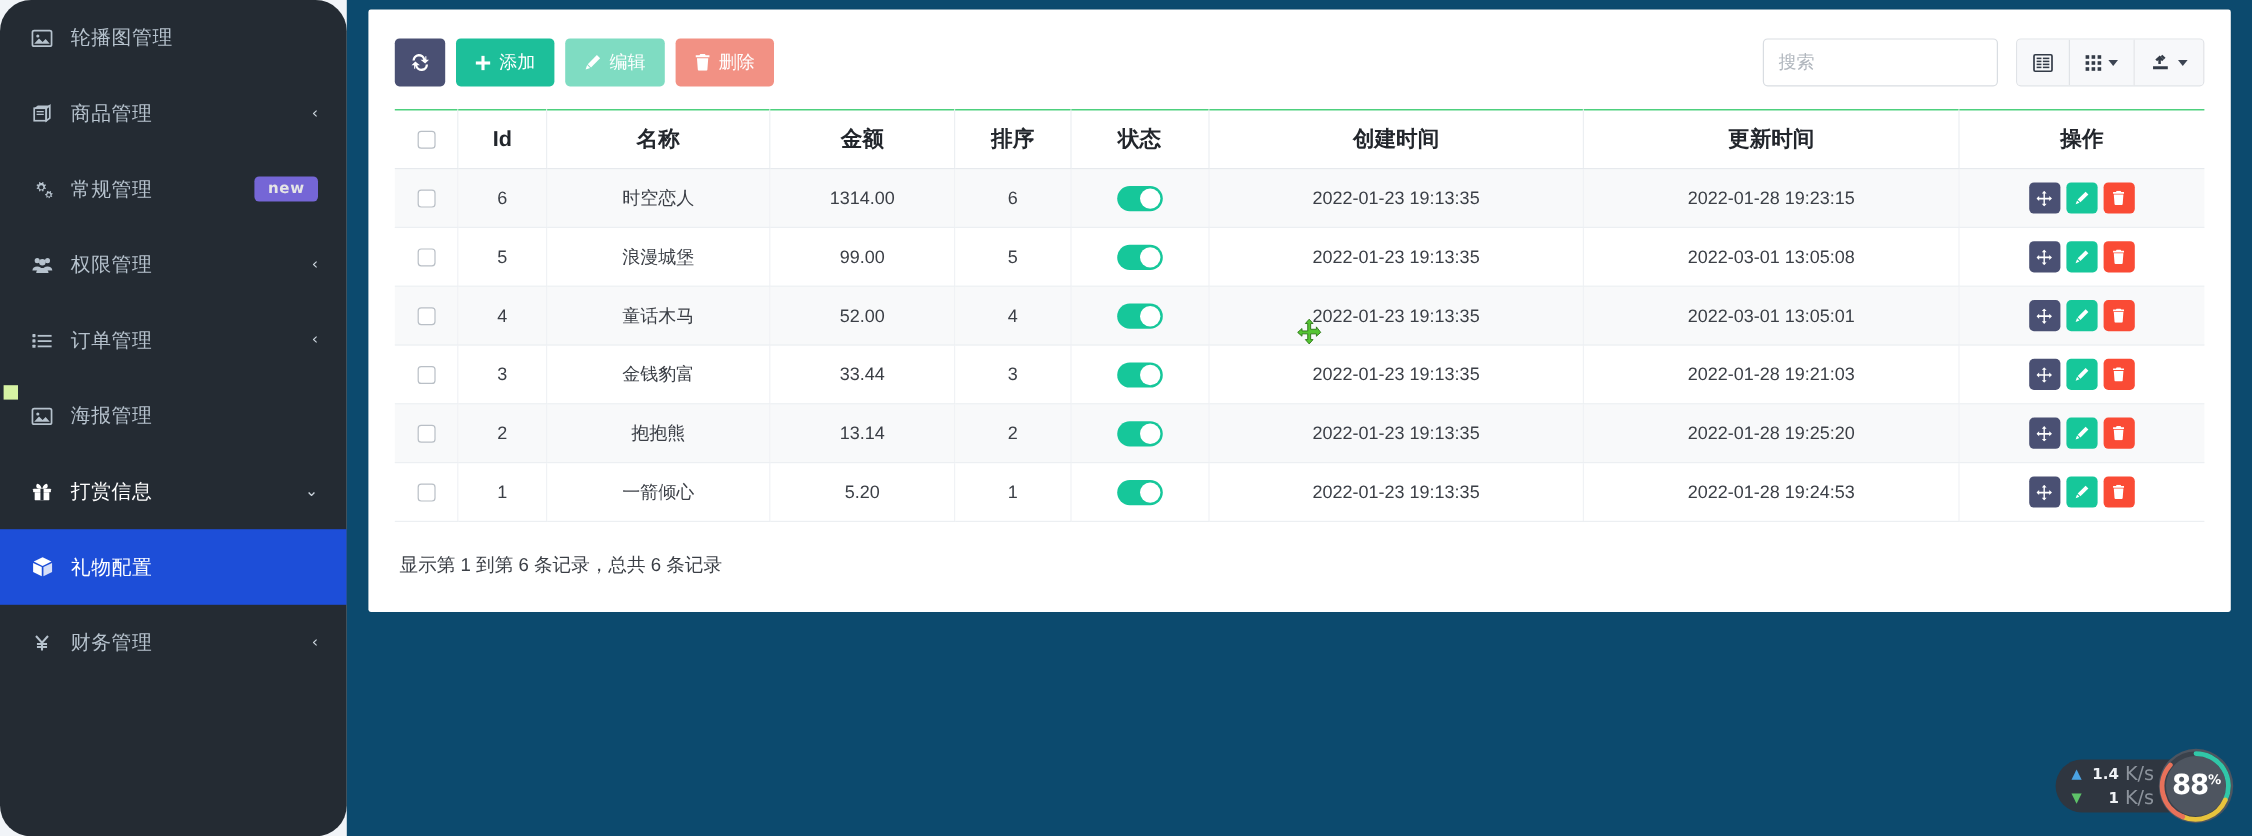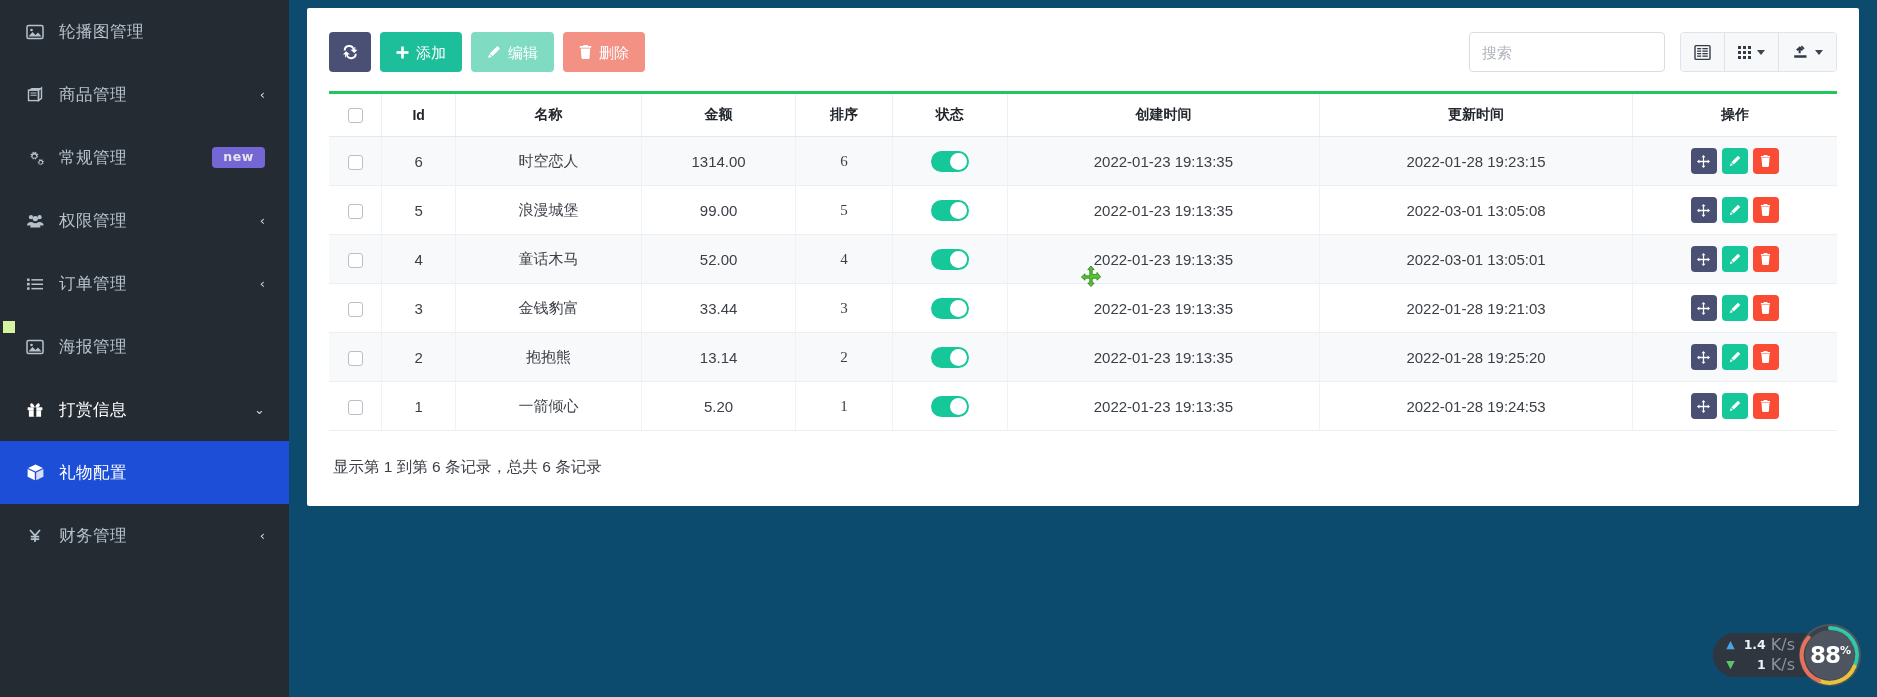--- a/index.html
+++ b/index.html
@@ -13,20 +13,21 @@
   #app { display: flex; width: 1877px; height: 697px; }
 
   
   #sidebar {
     width: 289px;
     flex: 0 0 289px;
     background: #242b33;
     height: 697px;
     overflow: hidden;
     position: relative;
+    border-radius: 26px;
   }
   .nav-item {
     display: flex;
     align-items: center;
     height: 63px;
     padding: 0 24px 0 22px;
     color: #b6c2cd;
     font-size: 16.5px;
     position: relative;
     cursor: pointer;
@@ -171,50 +172,50 @@
 
   
   table {
     width: 100%;
     border-collapse: collapse;
     margin-top: 19px;
     font-size: 15px;
     color: #3b3f46;
   }
   thead th {
-    border-top: 3px solid #22c55e;
+    border-top: 1px solid #22c55e;
     border-bottom: 1px solid #e6e9ed;
     border-right: 1px solid #eceff2;
     font-weight: bold;
     color: #22262c;
     padding: 12px 6px;
     height: 44px;
     text-align: center;
-    font-size: 14px;
+    font-size: 18px;
     background: #fff;
   }
   thead th:last-child { border-right: none; }
   tbody td {
     border-bottom: 1px solid #eceff2;
     border-right: 1px solid #f0f2f5;
     text-align: center;
     height: 49px;
     padding: 6px;
     color: #3b3f46;
     font-size: 15px;
   }
   tbody td:last-child { border-right: none; }
   tbody tr:nth-child(odd) { background: #f8f9fa; }
   tbody tr:nth-child(even) { background: #ffffff; }
 
   .col-check { width: 46px; }
   .col-id { width: 64px; }
   .col-name { width: 162px; }
   .col-amount { width: 134px; }
-  .col-sort { width: 84px; font-family: Liberation Serif, serif; }
+  .col-sort { width: 84px; }
   .col-status { width: 100px; }
   .col-ctime { width: 272px; }
   .col-utime { width: 272px; }
   .col-ops { width: 178px; }
 
   .cbx {
     width: 15px; height: 15px;
     border: 1px solid #b9bfc6;
     border-radius: 3px;
     background: #fff;

